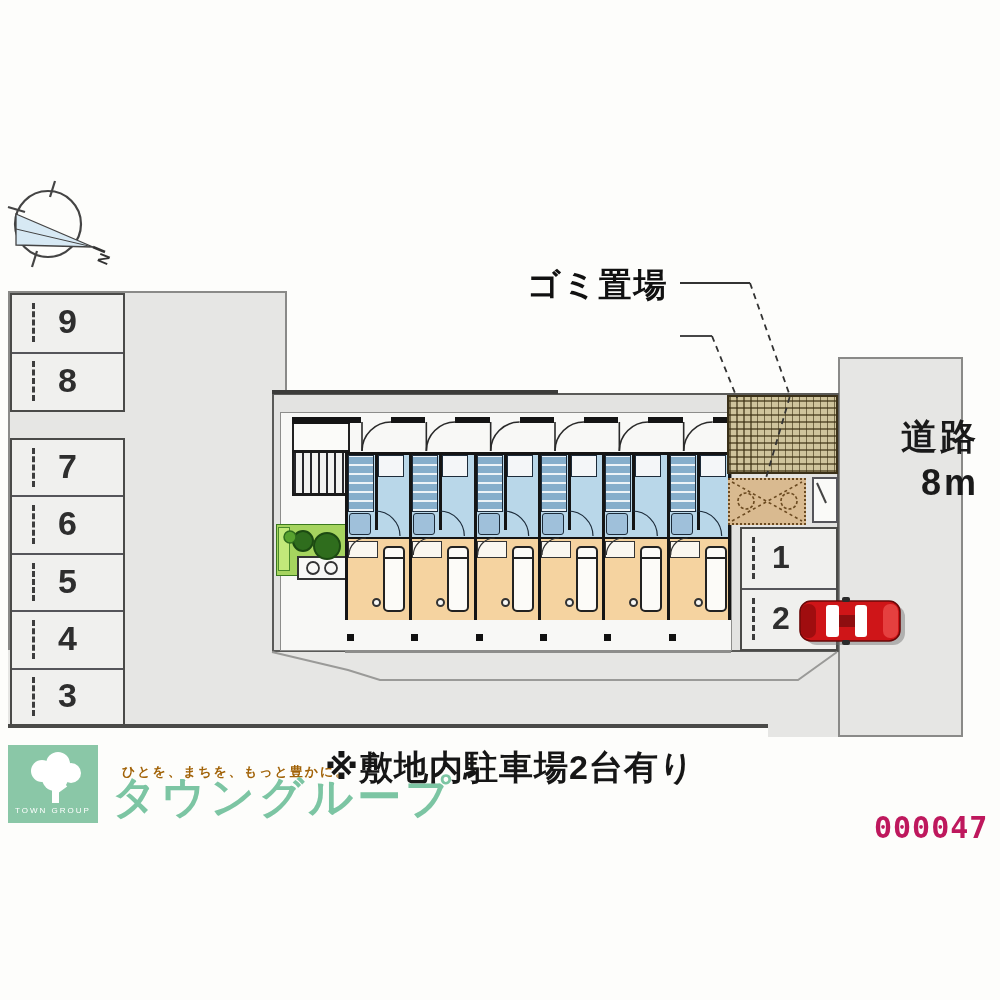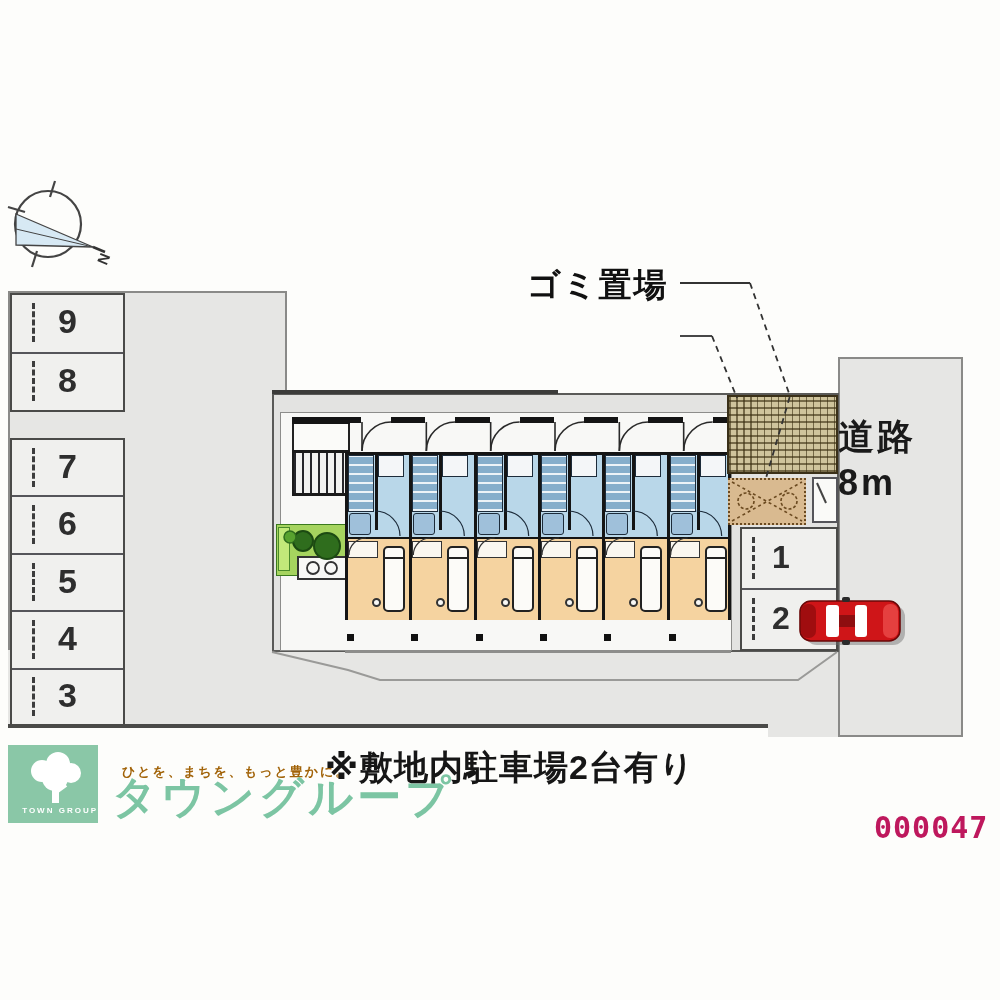--- a/index.html
+++ b/index.html
@@ -9,21 +9,21 @@
     font-family:"Liberation Sans","DejaVu Sans",sans-serif;
     color:#1a1a1a;
   }
   .abs{position:absolute;}
   
   .ground{background:var(--site-gray,#e6e6e4);}
   #site-left{left:8px;top:291px;width:279px;height:437px;border:2px solid #8a8a88;box-sizing:border-box;}
   #site-bottom{left:8px;top:650px;width:760px;height:78px;}
   #site-sliver{left:768px;top:650px;width:70px;height:87px;}
   #road-area{left:838px;top:357px;width:125px;height:380px;border:2px solid #8a8a88;box-sizing:border-box;}
-  #road-label{left:838px;top:414px;width:141px;text-align:left;font-size:36px;font-weight:bold;line-height:46px;letter-spacing:3px;}
+  #road-label{left:838px;top:414px;width:141px;text-align:right;font-size:36px;font-weight:bold;line-height:46px;letter-spacing:3px;}
   
   #building-enclosure{left:272px;top:393px;width:567px;height:259px;background:#e3e3e1;border:2px solid #5a5a58;box-sizing:border-box;}
   #enclosure-topline{left:272px;top:390px;width:286px;height:4px;background:#3c3c3a;}
   #building-footprint{left:280px;top:412px;width:452px;height:239px;background:#f8f8f6;border:1px solid #8d8d8b;box-sizing:border-box;}
   
   #stair-topbar{left:292px;top:417px;width:58px;height:7px;background:#141414;}
   #stair-room{left:292px;top:424px;width:58px;height:26px;background:#fbfbf9;border-left:2px solid #222;border-right:2px solid #222;box-sizing:border-box;}
   #staircase{left:292px;top:450px;width:58px;height:46px;box-sizing:border-box;
     border:2px solid #1a1a1a;border-top-width:3px;border-bottom-width:3px;
     background:repeating-linear-gradient(90deg,#26262a 0 2px,#f2f2f0 2px 8px);}
@@ -67,21 +67,21 @@
   .p-dash{position:absolute;left:20px;top:14%;height:70%;border-left:3px dashed #3d3d3d;}
   .p-num{position:absolute;left:46px;top:50%;transform:translateY(-54%);font-size:34px;font-weight:bold;color:#2e2e2e;}
   #parking-right .p-dash{left:10px;}
   #parking-right .p-num{left:30px;font-size:32px;}
   
   .callout{font-size:33px;font-weight:600;letter-spacing:2px;color:#111;white-space:nowrap;}
   #garbage-label{left:527px;top:263px;}
   #bicycle-label{left:452px;top:315px;}
   
   #banner-logo{left:8px;top:745px;width:90px;height:78px;background:var(--banner-green,#8ac7a7);}
-  #logo-caption{left:8px;top:806px;width:90px;text-align:right;color:#ffffff;font-size:8px;letter-spacing:2px;font-weight:bold;}
+  #logo-caption{left:8px;top:806px;width:90px;text-align:center;color:#ffffff;font-size:8px;letter-spacing:2px;font-weight:normal;}
   #banner-tagline{left:122px;top:753px;font-size:13px;font-weight:bold;letter-spacing:2px;color:#a16207;white-space:nowrap;margin-top:10px;}
   #banner-brand{left:112px;top:768px;font-size:44px;font-weight:bold;letter-spacing:4px;color:var(--brand-green,#7cc5a3);white-space:nowrap;z-index:2;}
   .banner-note{left:325px;font-size:34px;font-weight:bold;letter-spacing:1px;color:#161616;white-space:nowrap;z-index:3;}
   #banner-note-1{top:745px;}
   #banner-note-2{top:783px;}
   #ref-number-clip{left:874px;top:810px;width:122px;height:33px;overflow:hidden;z-index:3;}
   #ref-number{font-size:30px;font-weight:bold;color:#be185d;letter-spacing:1px;font-family:"DejaVu Sans Mono","Liberation Mono",monospace;}
   
   #overlay{left:0;top:0;width:1000px;height:1000px;pointer-events:none;z-index:20;}
 </style>

